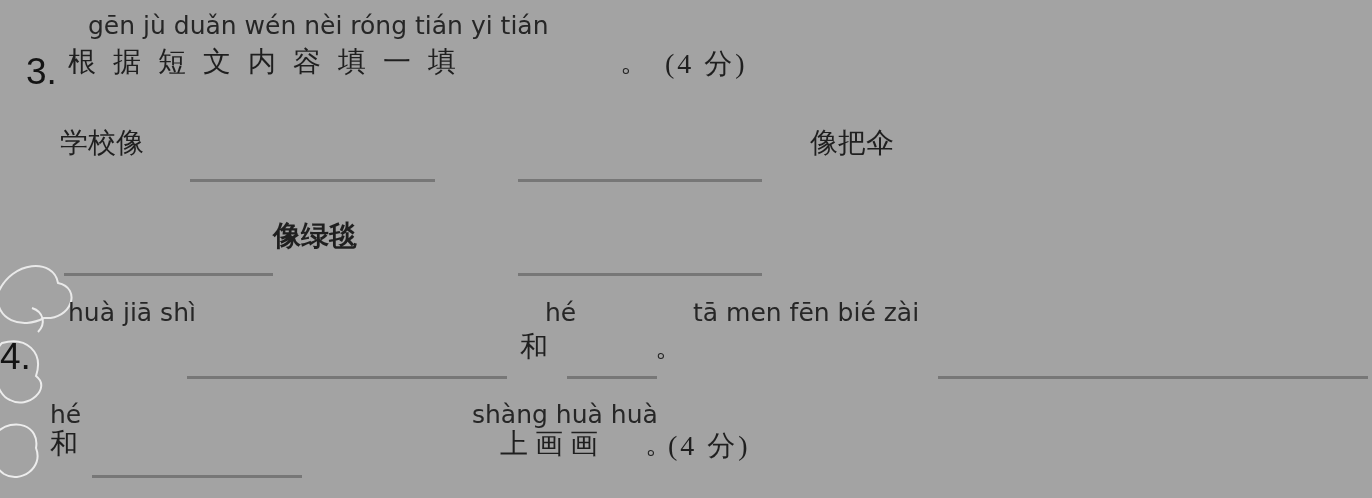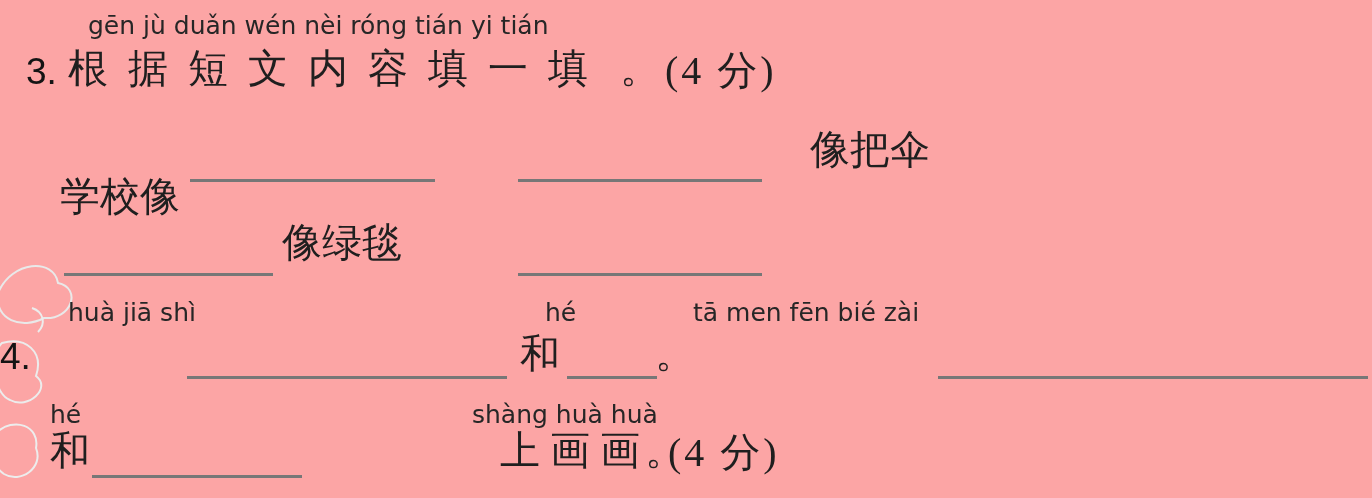--- a/index.html
+++ b/index.html
@@ -1,18 +1,18 @@
 <!DOCTYPE html>
 <html><head>
 <meta charset="utf-8">
 <style>
   html,body{margin:0;padding:0;background:#ffffff;}
-  #page{position:relative;width:1372px;height:498px;background:#fca5a5;overflow:hidden;}
+  #page{position:relative;width:1372px;height:498px;background:#a3a3a3;overflow:hidden;}
   .abs{position:absolute;}
-  .cn{font-family:"Liberation Serif","DejaVu Serif",serif;font-size:40px;color:#1f1f1f;white-space:pre;line-height:1.1;}
+  .cn{font-family:"Liberation Serif","DejaVu Serif",serif;font-size:28px;color:#1f1f1f;white-space:pre;line-height:1.1;}
   .sp{letter-spacing:5px;}
   .sc{letter-spacing:3px;}
   .py{font-family:"DejaVu Sans","Liberation Sans",sans-serif;font-size:25px;color:#262626;white-space:pre;line-height:1.1;}
   .num{font-family:"Liberation Sans","DejaVu Sans",sans-serif;font-size:37px;color:#141414;line-height:1.1;}
   .blank{position:absolute;height:3px;background:#777777;}
 </style>
 </head>
 <body>
 
 <div id="page">
@@ -27,27 +27,27 @@
   <span class="abs py" style="left:88px;top:12px;">gēn jù duǎn wén nèi róng tián yi tián</span>
 
   <span class="abs num" style="left:26px;top:52px;">3.</span>
 
   <span class="abs cn sp" style="left:68px;top:47px;">根 据 短 文 内 容 填 一 填</span>
 
   <span class="abs cn" style="left:620px;top:47px;">。</span>
 
   <span class="abs cn sc" style="left:665px;top:49px;">(4 分)</span>
 
-  <span class="abs cn" style="left:60px;top:128px;margin-top:47px;">学校像</span>
+  <span class="abs cn" style="left:60px;top:128px;">学校像</span>
   <div class="blank" style="left:190px;top:179px;width:245px;"></div>
   <div class="blank" style="left:518px;top:179px;width:244px;"></div>
   <span class="abs cn" style="left:810px;top:128px;">像把伞</span>
 
   <div class="blank" style="left:64px;top:273px;width:209px;"></div>
-  <span class="abs cn" style="left:282px;top:221px;">像绿毯</span>
+  <span class="abs cn" style="left:273px;top:221px;font-weight:bold;">像绿毯</span>
   <div class="blank" style="left:518px;top:273px;width:244px;"></div>
 
   <span class="abs py" style="left:68px;top:299px;">huà jiā shì</span>
   <span class="abs py" style="left:545px;top:299px;">hé</span>
   <span class="abs py" style="left:693px;top:299px;">tā men fēn bié zài</span>
 
   <span class="abs num" style="left:0px;top:337px;">4.</span>
   <div class="blank" style="left:187px;top:376px;width:320px;"></div>
   <span class="abs cn" style="left:520px;top:332px;">和</span>
   <div class="blank" style="left:567px;top:376px;width:90px;"></div>

